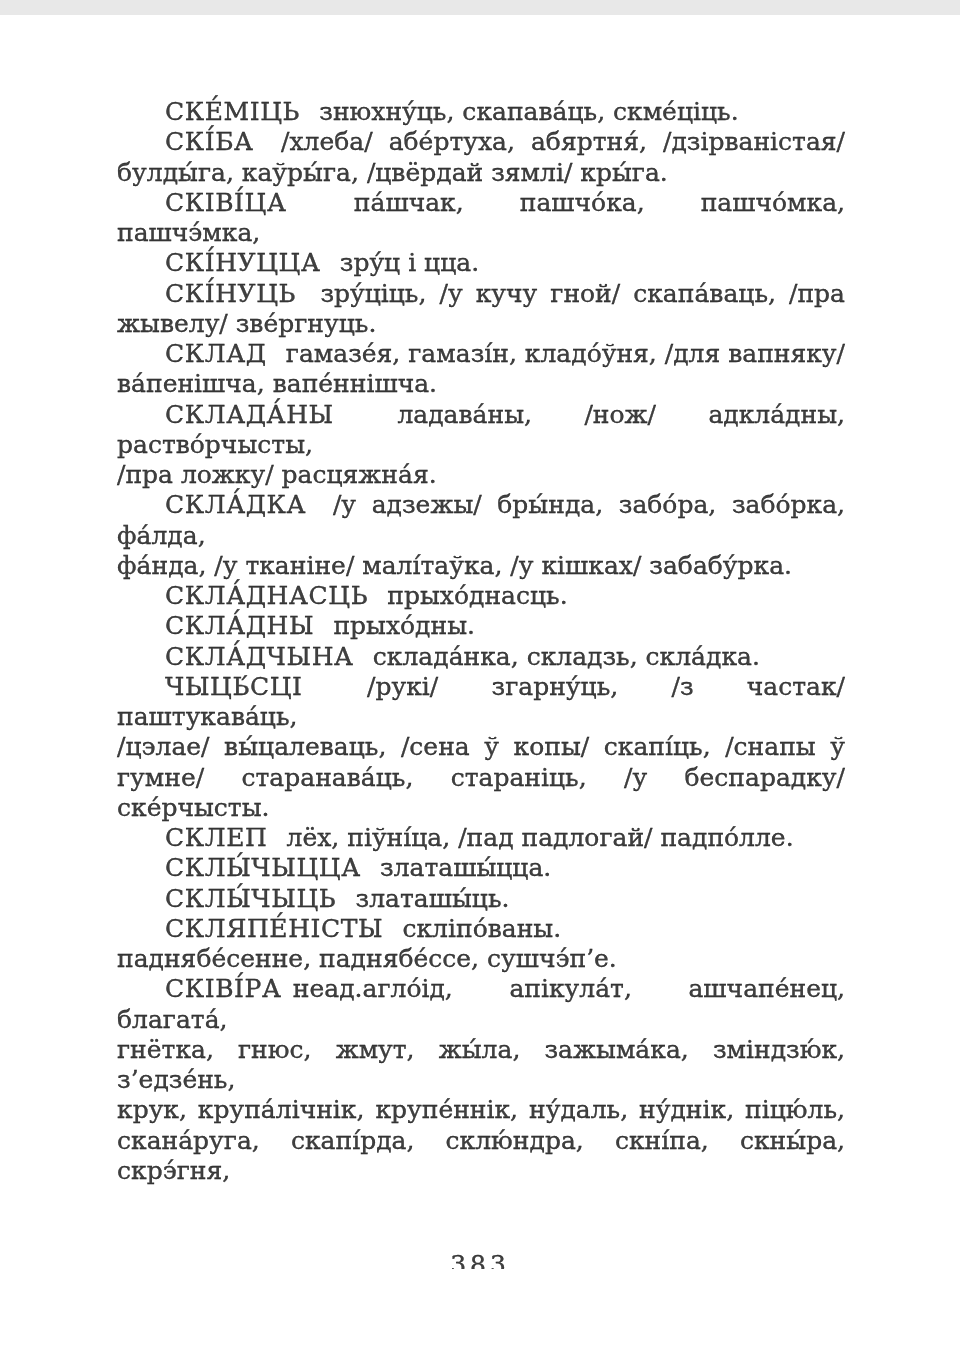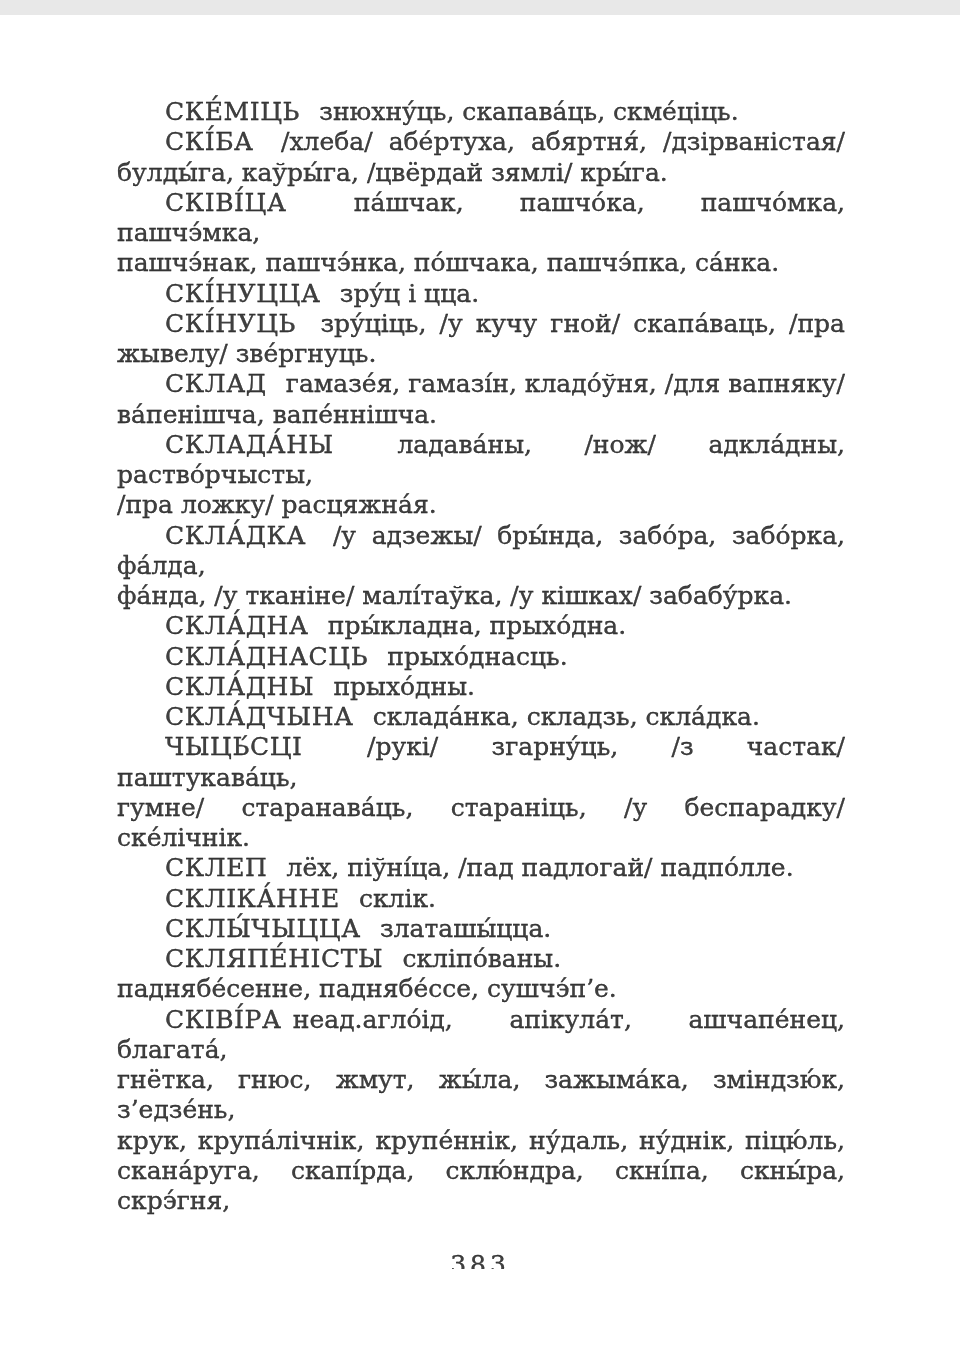--- a/index.html
+++ b/index.html
@@ -56,39 +56,38 @@
 </style>
 </head>
 <body>
 
 <div class="page">
   <div class="text-block">
       <div class="line ind"><span class="hw">СКЕ́МІЦЬ</span><span class="tx"> знюхну́ць, скапава́ць, скме́ціць.</span></div>
       <div class="line ind just"><span class="hw">СКІ́БА</span><span class="it"> /хлеба/</span><span class="tx"> абе́ртуха, абяртня́, </span><span class="it">/дзірваністая/</span></div>
       <div class="line"><span class="tx">булды́га, каўры́га, </span><span class="it">/цвёрдай зямлі/</span><span class="tx"> кры́га.</span></div>
       <div class="line ind just"><span class="hw">СКІВІ́ЦА</span><span class="tx"> па́шчак, пашчо́ка, пашчо́мка, пашчэ́мка,</span></div>
-      <div class="line"><span class="tx">пашчэ́нак, пашчэ́нка, по́шчака, пашчэ́пка, са́нка.</span></div>
       <div class="line ind"><span class="hw">СКІ́НУЦЦА</span><span class="tx"> зру́ц і цца.</span></div>
       <div class="line ind just"><span class="hw">СКІ́НУЦЬ</span><span class="tx"> зру́ціць, </span><span class="it">/у кучу гной/</span><span class="tx"> скапа́ваць, </span><span class="it">/пра</span></div>
       <div class="line"><span class="it">жывелу/</span><span class="tx"> зве́ргнуць.</span></div>
       <div class="line ind just"><span class="hw">СКЛАД</span><span class="tx"> гамазе́я, гамазі́н, кладо́ўня, </span><span class="it">/для вапняку/</span></div>
       <div class="line"><span class="tx">ва́пенішча, вапе́ннішча.</span></div>
       <div class="line ind just"><span class="hw">СКЛАДА́НЫ</span><span class="tx"> ладава́ны, </span><span class="it">/нож/</span><span class="tx"> адкла́дны, раство́рчысты,</span></div>
       <div class="line"><span class="it">/пра ложку/</span><span class="tx"> расцяжна́я.</span></div>
       <div class="line ind just"><span class="hw">СКЛА́ДКА</span><span class="it"> /у адзежы/</span><span class="tx"> бры́нда, забо́ра, забо́рка, фа́лда,</span></div>
       <div class="line"><span class="tx">фа́нда, </span><span class="it">/у тканіне/</span><span class="tx"> малі́таўка, </span><span class="it">/у кішках/</span><span class="tx"> забабу́рка.</span></div>
-      <div class="line ind"><span class="hw">СКЛА́ДНА</span><span class="tx"> пры́кладна, прыхо́дна.</span></div>
       <div class="line ind"><span class="hw">СКЛА́ДНАСЦЬ</span><span class="tx"> прыхо́днасць.</span></div>
       <div class="line ind"><span class="hw">СКЛА́ДНЫ</span><span class="tx"> прыхо́дны.</span></div>
       <div class="line ind"><span class="hw">СКЛА́ДЧЫНА</span><span class="tx"> склада́нка, складзь, скла́дка.</span></div>
       <div class="line ind just"><span class="hw">ЧЫЦЬ́СЦІ</span><span class="it"> /рукі/</span><span class="tx"> згарну́ць, </span><span class="it">/з частак/</span><span class="tx"> паштукава́ць,</span></div>
-      <div class="line just"><span class="it">гумне/</span><span class="tx"> старанава́ць, стараніць, </span><span class="it">/у беспарадку/</span><span class="tx"> ске́лічнік.</span></div>
+      <div class="line just"><span class="it">/цэлае/</span><span class="tx"> вы́цалеваць, </span><span class="it">/сена ў копы/</span><span class="tx"> скапі́ць, </span><span class="it">/снапы ў</span></div>
+      <div class="line just"><span class="it">гумне/</span><span class="tx"> старанава́ць, стараніць, </span><span class="it">/у беспарадку/</span><span class="tx"> ске́рчысты.</span></div>
       <div class="line ind"><span class="hw">СКЛЕП</span><span class="tx"> лёх, піўні́ца, </span><span class="it">/пад падлогай/</span><span class="tx"> падпо́лле.</span></div>
-      <div class="line ind"><span class="hw">СКЛІКА́ННЕ</span><span class="tx"> склік.</span></div>
       <div class="line ind"><span class="hw">СКЛЫ́ЧЫЦЦА</span><span class="tx"> златашы́цца.</span></div>
+      <div class="line ind"><span class="hw">СКЛЫ́ЧЫЦЬ</span><span class="tx"> златашы́ць.</span></div>
       <div class="line ind"><span class="hw">СКЛЯПЕ́НІСТЫ</span><span class="tx"> скліпо́ваны.</span></div>
       <div class="line"><span class="tx">паднябе́сенне, паднябе́ссе, сушчэ́п’е.</span></div>
       <div class="line ind just"><span class="hw">СКІВІ́РА</span><span class="it">неад.</span><span class="tx">агло́ід, апікула́т, ашчапе́нец, благата́,</span></div>
       <div class="line just"><span class="tx">гнётка, гнюс, жмут, жы́ла, зажыма́ка, зміндзю́к, з’едзе́нь,</span></div>
       <div class="line just"><span class="tx">крук, крупа́лічнік, крупе́ннік, ну́даль, ну́днік, піцю́ль,</span></div>
       <div class="line just"><span class="tx">скана́руга, скапі́рда, склю́ндра, скні́па, скны́ра, скрэ́гня,</span></div>
     </div>
   <div class="pagenum-clip">
     <span class="pagenum">383</span>
   </div>

